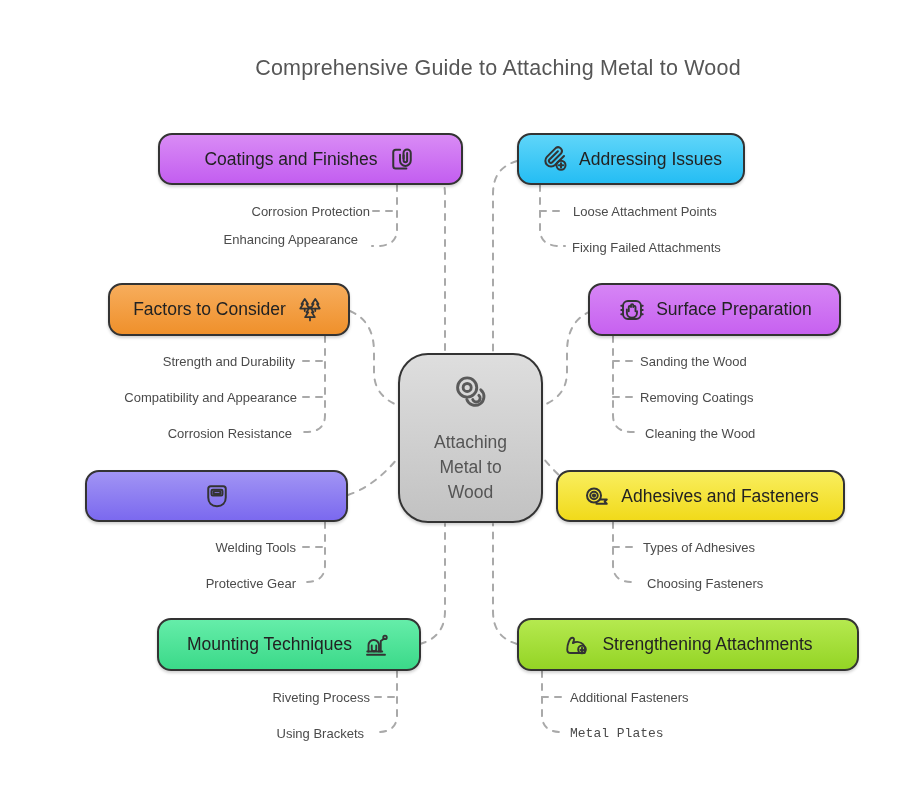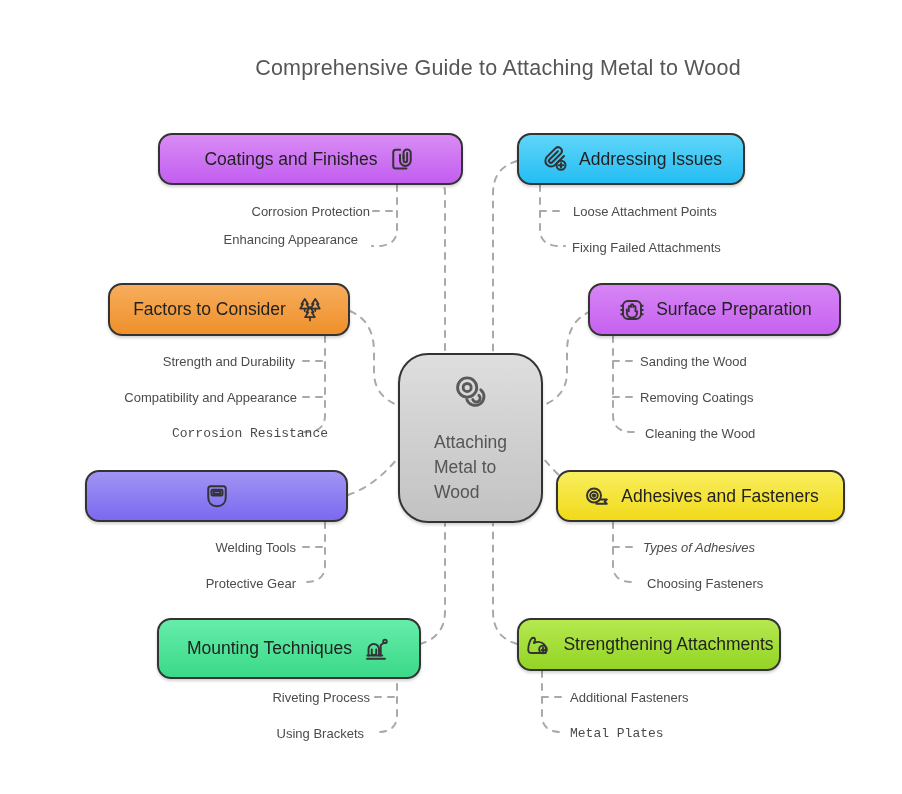--- a/index.html
+++ b/index.html
@@ -24,21 +24,21 @@
   .node .icon { display:flex; align-items:center; }
   .node .icon svg { stroke:#333; fill:none; stroke-width:1.6; stroke-linecap:round; stroke-linejoin:round; }
   .central {
     position:absolute; box-sizing:border-box; left:398px; top:353px; width:145px; height:170px;
     display:flex; flex-direction:column; align-items:center; justify-content:center;
     border:2px solid #333; border-radius:30px;
     background:linear-gradient(180deg, var(--c1), var(--c2));
     box-shadow:0 2px 3px rgba(0,0,0,.18);
   }
   .central .icon svg { stroke:#5a5a5a; fill:none; stroke-width:1.5; stroke-linecap:round; }
-  .central .ctext { margin-top:9px; font-size:17.5px; line-height:25px; color:#555; }
+  .central .ctext { margin-top:9px; text-align:center; font-size:17.5px; line-height:25px; color:#555; }
   .sub {
     position:absolute; transform:translateY(-50%);
     font-size:13px; color:#4b4b4b; white-space:nowrap;text-align:right;
   }
 </style>
 </head>
 <body>
 
 <div class="canvas">
 
@@ -161,63 +161,63 @@
       <svg width="30" height="30" viewBox="0 0 24 24">
         <circle cx="9.6" cy="11.6" r="5.6"></circle>
         <circle cx="9.6" cy="11.6" r="3"></circle>
         <circle cx="9.6" cy="11.6" r=".9"></circle>
         <path d="M14.2 14.8h5.6l-1.7 1.7 1.7 1.7h-8.3"></path>
       </svg>
     </span>
     <span class="label">Adhesives and Fasteners</span>
   </div>
 
-  <div class="node" style="left: 157px; top: 618px; width: 264px; height: 61px; --c1: #65eda9; --c2: #3bd989;">
+  <div class="node" style="left: 157px; top: 618px; width: 264px; height: 53px; --c1: #65eda9; --c2: #3bd989;">
     <span class="label">Mounting Techniques</span>
     <span class="icon">
       <svg width="30" height="30" viewBox="0 0 24 24" style="stroke-width:1.5">
         <path d="M4.8 19.8h14.4"></path>
         <path d="M6 17.2v-5a4.2 4.2 0 0 1 8.4 0v5"></path>
         <path d="M8.6 12.4v2.8a1.8 1.8 0 0 0 3.6 0v-2.8"></path>
         <path d="M15.8 17.2V8.8l2.6-1.8"></path>
         <circle cx="19.2" cy="5.9" r="1.4"></circle>
         <path d="M5 17.2h12"></path>
       </svg>
     </span>
   </div>
 
-  <div class="node" style="left: 517px; top: 618px; width: 264px; height: 53px; justify-content: center; --c1: #b5e94f; --c2: #94d425;">
+  <div class="node" style="left: 517px; top: 618px; width: 342px; height: 53px; justify-content: center; --c1: #b5e94f; --c2: #94d425;">
     <span class="icon">
       <svg width="30" height="30" viewBox="0 0 24 24" style="stroke-width:1.5">
         <path d="M6.1 18.4c-1.7 0-2.7-1.1-2.7-2.9 0-4.1 2-9.3 4-9.3 1.2 0 1.7.9 1.3 2.1l-.8 2.2c2.7-1.4 6.1-1.1 8 .8 1.5 1.5 2 3.8 1.4 7.1z"></path>
         <circle cx="15.2" cy="15.6" r="3.1"></circle>
         <path d="M15.2 14.1v3M13.9 15.9l1.3 1.2 1.3-1.2"></path>
       </svg>
     </span>
     <span class="label">Strengthening Attachments</span>
   </div>
 
   <div class="sub" style="right:532px;top:211px;">Corrosion Protection</div>
   <div class="sub" style="right:544px;top:239px;">Enhancing Appearance</div>
 
   <div class="sub" style="left:573px;top:211px;">Loose Attachment Points</div>
   <div class="sub" style="left:572px;top:247px;">Fixing Failed Attachments</div>
 
   <div class="sub" style="right:607px;top:361px;">Strength and Durability</div>
   <div class="sub" style="right:605px;top:397px;">Compatibility and Appearance</div>
-  <div class="sub" style="right:574px;top:433px;font-family:Liberation Mono, monospace;">Corrosion Resistance</div>
+  <div class="sub" style="right:610px;top:433px;">Corrosion Resistance</div>
 
   <div class="sub" style="left:640px;top:361px;">Sanding the Wood</div>
   <div class="sub" style="left:640px;top:397px;">Removing Coatings</div>
   <div class="sub" style="left:645px;top:433px;">Cleaning the Wood</div>
 
   <div class="sub" style="right:606px;top:547px;">Welding Tools</div>
   <div class="sub" style="right:606px;top:583px;">Protective Gear</div>
 
-  <div class="sub" style="left:643px;top:547px;font-style:italic;">Types of Adhesives</div>
+  <div class="sub" style="left:643px;top:547px;">Types of Adhesives</div>
   <div class="sub" style="left:647px;top:583px;">Choosing Fasteners</div>
 
   <div class="sub" style="right:532px;top:697px;">Riveting Process</div>
   <div class="sub" style="right:538px;top:733px;">Using Brackets</div>
 
   <div class="sub" style="left:570px;top:697px;">Additional Fasteners</div>
   <div class="sub" style="left:570px;top:733px;font-family:Liberation Mono, monospace;">Metal Plates</div>
 
 </div>
 

